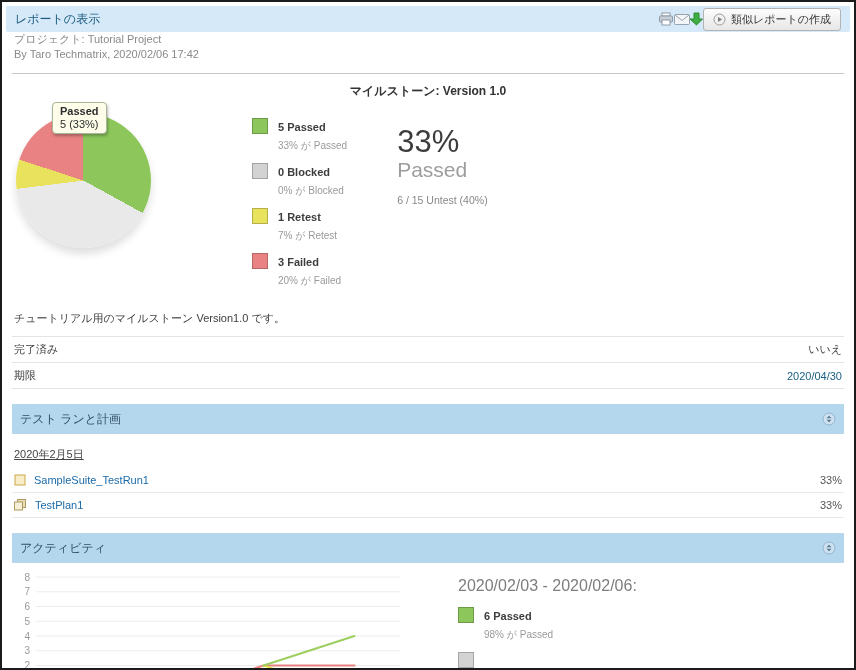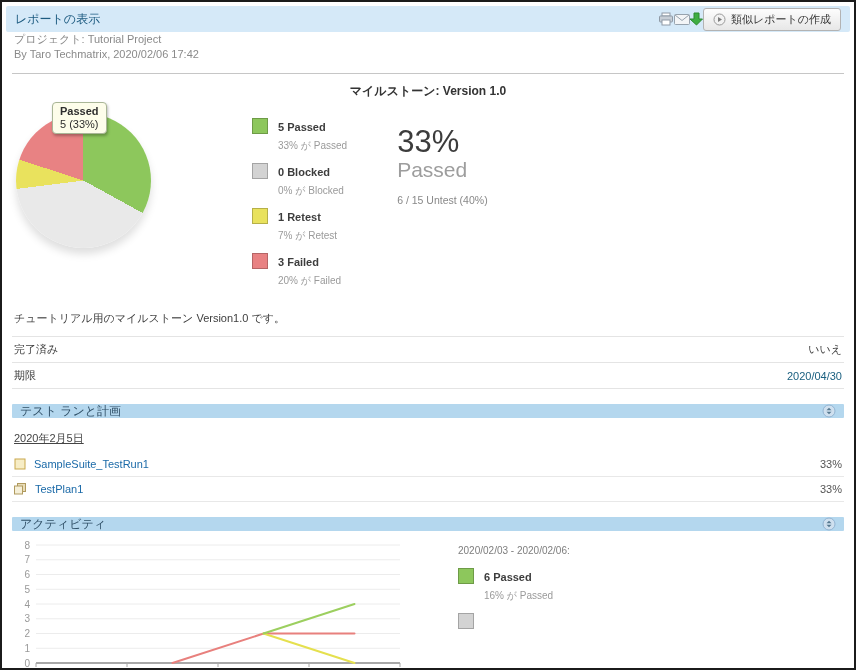--- a/index.html
+++ b/index.html
@@ -38,31 +38,31 @@
   .bigstat{margin-left:50px;margin-top:26px;}
   .big-percent{font-size:31px;color:#3c3c3c;line-height:32px;}
   .big-label{font-size:21px;color:#9d9d9d;line-height:24px;}
   .big-sub{font-size:10.5px;color:#888;margin-top:12px;}
   
   .description{font-size:11px;color:#3d3d3d;margin:14px 2px 10px;}
   .details-table{width:100%;border-collapse:collapse;font-size:11px;border-bottom:1px solid #e4e4e4;}
   .details-table td{border-top:1px solid #e4e4e4;padding:5px 2px;color:#3d3d3d;}
   .value-cell{text-align:right;}
   
-  .section-bar{background:#b4d7ee;height:14px;display:flex;align-items:center;padding:0 8px;margin-top:15px;
+  .section-bar{background:#b4d7ee;height:30px;display:flex;align-items:center;padding:0 8px;margin-top:15px;
     font-size:12px;color:#2f4f66;border-radius:1px;}
   .collapse-btn{margin-left:auto;cursor:pointer;display:inline-flex;}
   .group-date{display:inline-block;font-size:11px;color:#454545;text-decoration:underline;margin:13px 2px 6px;cursor:pointer;}
   .run-row{display:flex;align-items:center;border-bottom:1px solid #e8e8e8;padding:6px 2px;font-size:11px;}
   .run-name{color:#1b6aa8;margin-left:8px;cursor:pointer;}
   .run-pct{margin-left:auto;color:#555;}
   
   .activity-row{display:flex;margin-top:8px;}
   .activity-legend{margin-left:46px;margin-top:6px;}
-  .range-label{font-size:10px;color:#7d7d7d;margin-bottom:11px;}
+  .range-label{font-size:16px;color:#7d7d7d;margin-bottom:11px;}
 </style>
 </head>
 <body>
 
 <div class="topbar">
   <span class="topbar-title">レポートの表示</span>
   <div class="topbar-right">
     <span class="tool-icon">
       <svg width="16" height="14" viewBox="0 0 16 14">
           <rect x="4" y="1" width="8" height="3" fill="#fff" stroke="#8f9aa6"></rect>
@@ -228,21 +228,21 @@
         <text x="342.5" y="141" text-anchor="middle" fill="#666" font-size="10">2/6</text>
         <polyline points="160.5,124 251.5,94.5 342.5,94.5" fill="none" stroke="#e8807d" stroke-width="2" stroke-linecap="round"></polyline>
         <polyline points="251.5,94.5 342.5,124" fill="none" stroke="#e5e04e" stroke-width="2" stroke-linecap="round"></polyline>
         <polyline points="251.5,94.5 342.5,65" fill="none" stroke="#9ccf5f" stroke-width="2" stroke-linecap="round"></polyline>
       </svg>
     <div class="activity-legend">
       <div class="range-label">2020/02/03 - 2020/02/06:</div>
       <div class="legend-entry">
         <span class="legend-swatch" style="background: rgb(141, 199, 92);"></span>
         <span><span class="legend-count">6 Passed</span><br>
-        <span class="legend-sub">16% が Passed</span></span>
+        <span class="legend-sub">98% が Passed</span></span>
       </div>
       <div class="legend-entry">
         <span class="legend-swatch" style="background: rgb(211, 211, 211);"></span>
         <span><br>
         </span>
       </div>
 
     </div>
   </div>
 

